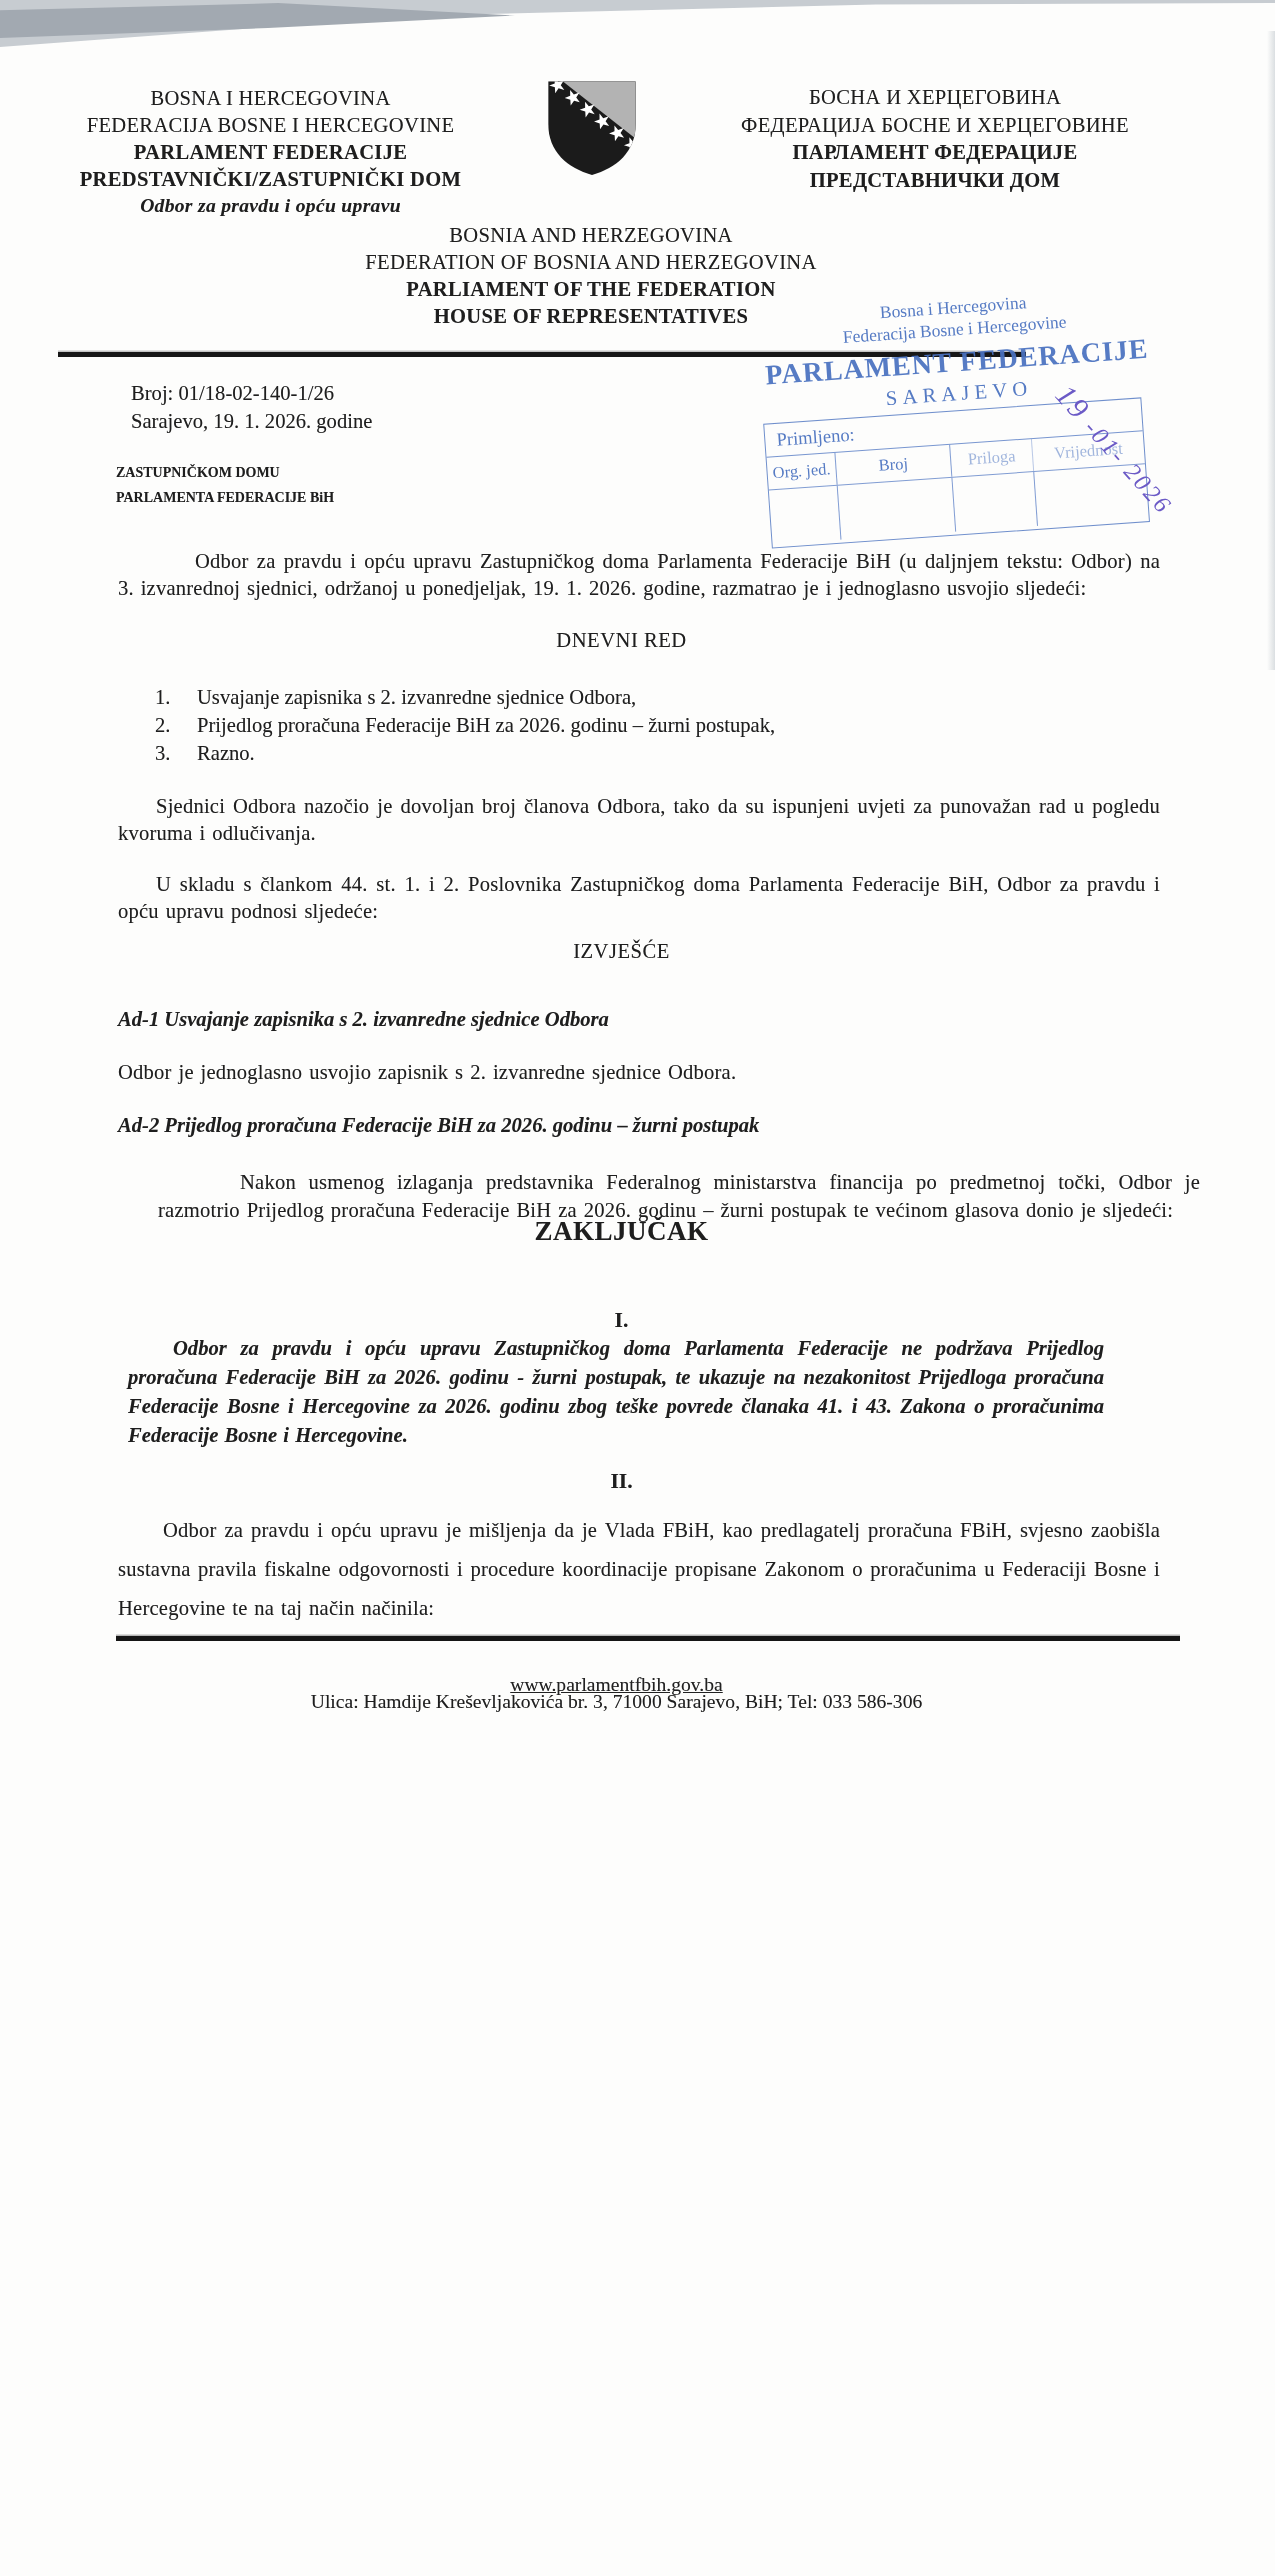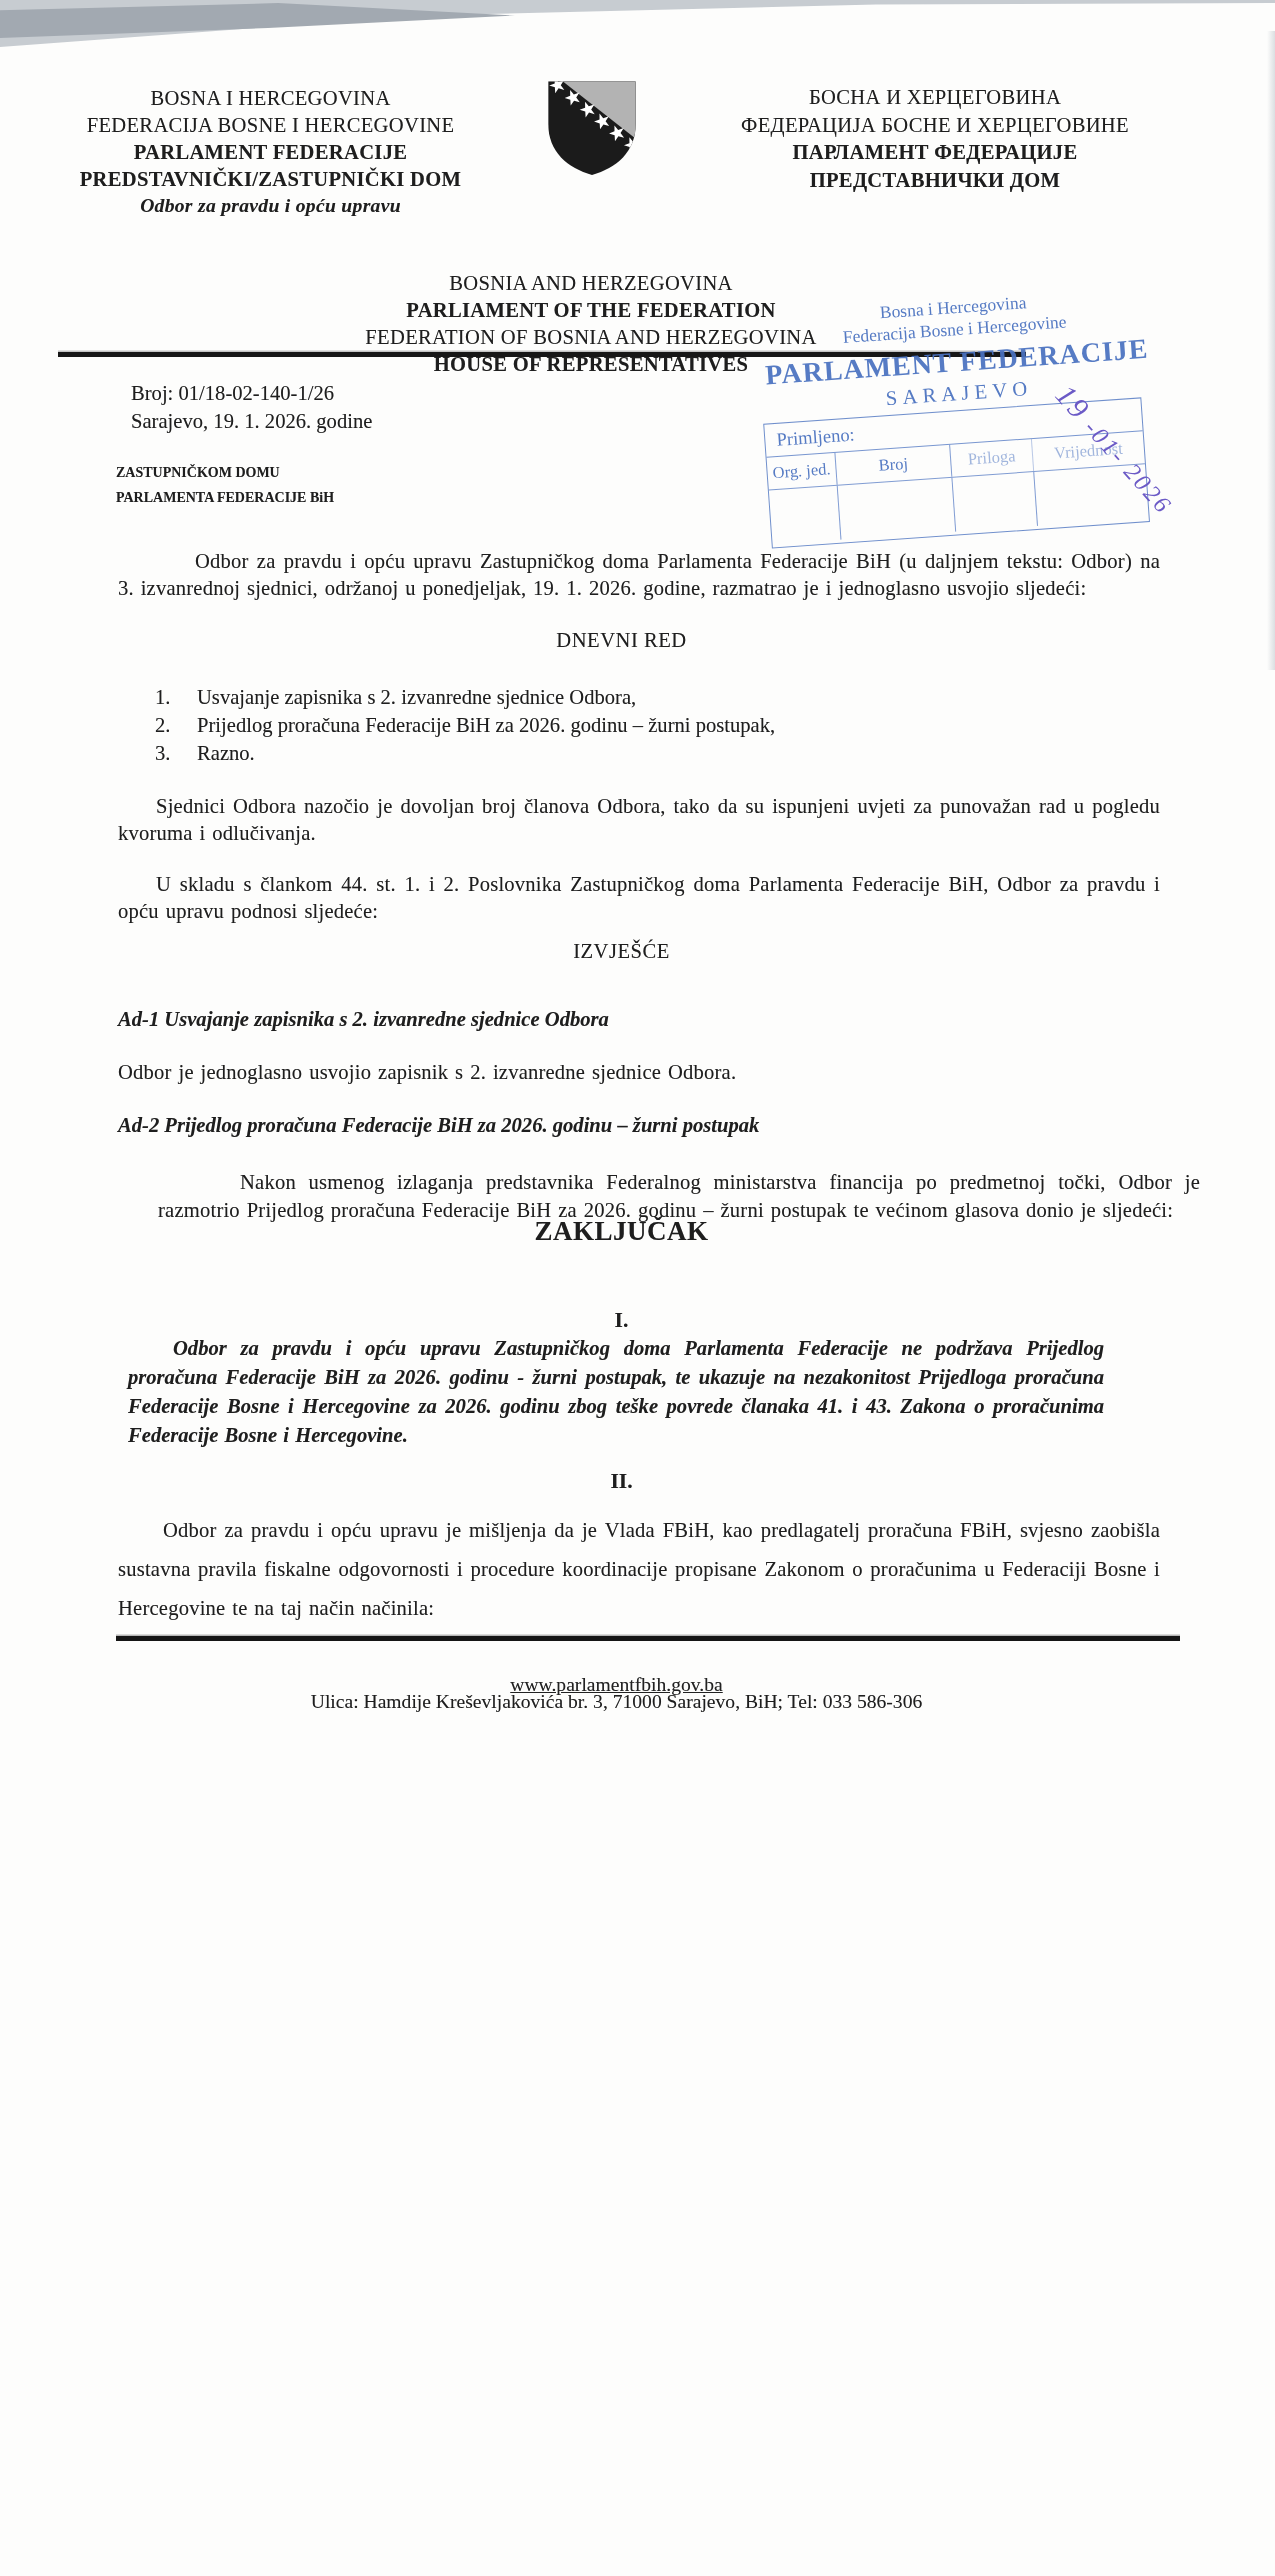--- a/index.html
+++ b/index.html
@@ -21,21 +21,21 @@
   #right-edge{right:0;top:31px;width:8.2px;height:639px;
     background:linear-gradient(to right, rgba(200,206,210,0), #ccd2d6);opacity:.7;}
   
   .hl{font-size:20.6px;letter-spacing:0.3px;white-space:nowrap;text-align:center;}
   .hb{font-weight:bold;}
   .hi{font-style:italic;}
   #hdr-left{left:23px;top:87px;width:495px;}
   #hdr-left div{margin-bottom:4.1px;}
   #hdr-right{left:685px;top:86px;width:500px;}
   #hdr-right div{margin-bottom:4.6px;}
-  #hdr-center{left:175px;top:224px;width:832px;margin-top:48px;}
+  #hdr-center{left:175px;top:224px;width:832px;}
   #hdr-center div{margin-bottom:4.1px;}
   #coa{left:545px;top:76px;}
   #main-rule{left:58px;top:352px;width:968px;height:4.6px;background:#171717;
     box-shadow:0 -1.5px 0 rgba(23,23,23,.25);}
   
   #stamp{left:734px;top:293px;width:453px;height:242px;
     color:#4a72c0;transform:rotate(-4deg);transform-origin:50% 50%;opacity:.93;}
   #stamp .c{position:absolute;left:0;width:453px;text-align:center;white-space:nowrap;}
   #stamp-line1{top:4.1px;font-size:17.5px;}
   #stamp-line2{top:26px;font-size:17.5px;}
@@ -116,22 +116,22 @@
 
 <div class="abs scan-text" id="hdr-right">
   <div class="hl">БОСНА И ХЕРЦЕГОВИНА</div>
   <div class="hl">ФЕДЕРАЦИЈА БОСНЕ И ХЕРЦЕГОВИНЕ</div>
   <div class="hl hb">ПАРЛАМЕНТ ФЕДЕРАЦИЈЕ</div>
   <div class="hl hb">ПРЕДСТАВНИЧКИ ДОМ</div>
 </div>
 
 <div class="abs scan-text" id="hdr-center">
   <div class="hl">BOSNIA AND HERZEGOVINA</div>
+  <div class="hl">FEDERATION OF BOSNIA AND HERZEGOVINA</div>
   <div class="hl hb">PARLIAMENT OF THE FEDERATION</div>
-  <div class="hl">FEDERATION OF BOSNIA AND HERZEGOVINA</div>
   <div class="hl hb">HOUSE OF REPRESENTATIVES</div>
 </div>
 
 <div class="abs" id="main-rule"></div>
 
 <div class="abs" id="stamp">
   <div class="c" id="stamp-line1">Bosna i Hercegovina</div>
   <div class="c" id="stamp-line2">Federacija Bosne i Hercegovine</div>
   <div class="c" id="stamp-title">PARLAMENT FEDERACIJE</div>
   <div class="c" id="stamp-city">SARAJEVO</div>

